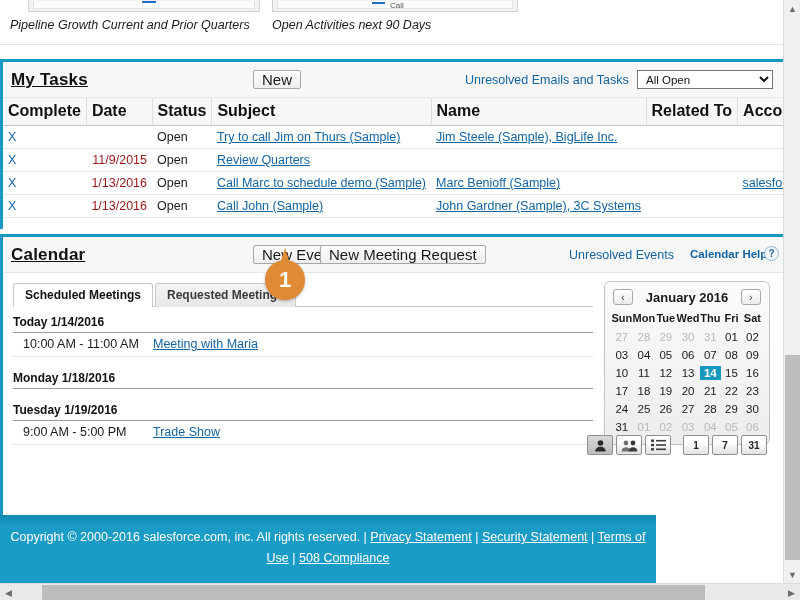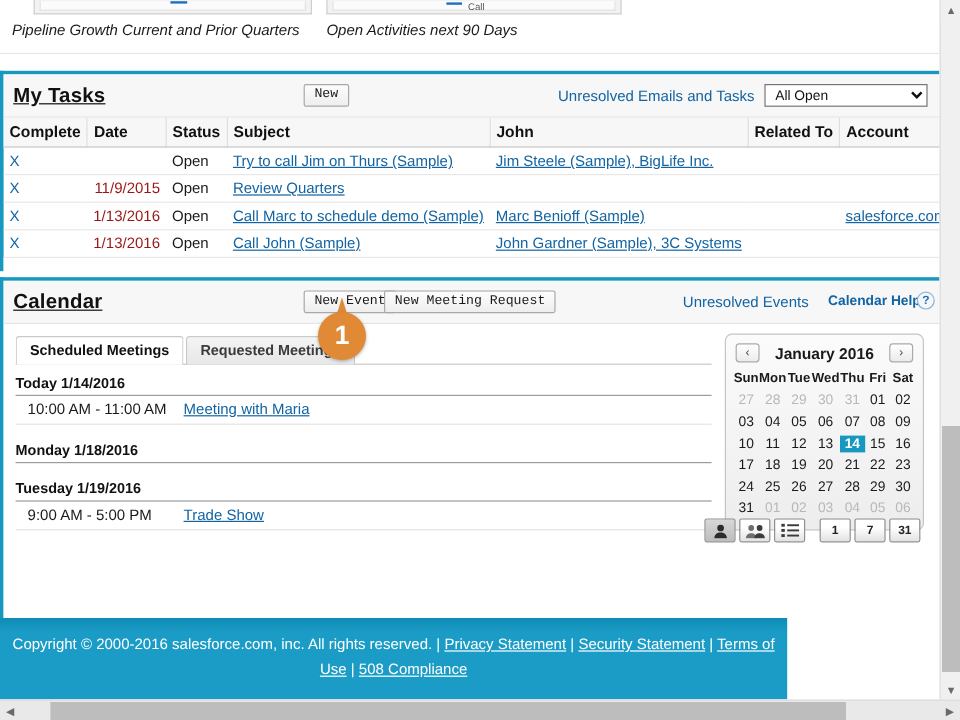--- a/index.html
+++ b/index.html
@@ -88,22 +88,22 @@
   .section-title {
     position: absolute; left: 8px; top: 8px;
     font-size: 17px; font-weight: bold; color: #111;
     letter-spacing: 0.2px;
     text-decoration: underline;
   }
   .hdr-btn {
     position: absolute; top: 8px;
     background: linear-gradient(#fdfdfd, #eeeeee);
     border: 1px solid #a8a8a8; border-radius: 2px;
-    font-size: 11px; color: #1a1a1a; padding: 2px 8px; cursor: pointer;
-    font-family: Liberation Mono, monospace;
+    font-size: 15px; color: #1a1a1a; padding: 2px 8px; cursor: pointer;
+    font-family: Liberation Sans, sans-serif;
     line-height: 13px;
   }
   .hdr-link {
     position: absolute; top: 11px;
     color: #1264a3; text-decoration: none; font-size: 12.5px; cursor: pointer;
     white-space: nowrap;
   }
   .hdr-select {
     position: absolute; top: 8px; right: 10px;
     width: 136px; height: 19px;
@@ -116,21 +116,21 @@
     position: absolute; width: 15px; height: 15px; border-radius: 50%;
     border: 1px solid #8ab4d6; background: #f2f8fc; color: #2a6ea8;
     font-size: 10px; font-weight: bold;
     display: flex; align-items: center; justify-content: center;
     top: 9px; cursor: pointer;
   }
 
   
   table.tasks { width: 100%; border-collapse: collapse; }
   table.tasks th {
-    text-align: left; font-size: 13px; font-weight: bold; color: #111;
+    text-align: left; font-size: 16px; font-weight: bold; color: #111;
     background: #f7f7f7; padding: 4px 5px 5px 5px;
     border-bottom: 1px solid #c8c8c8; border-right: 1px solid #dedede;
     white-space: nowrap;
   }
   table.tasks th:last-child { border-right: none; }
   table.tasks td {
     font-size: 12.5px; padding: 4px 5px; border-bottom: 1px solid #e8e8e8;
     white-space: nowrap; vertical-align: middle;
   }
   td.c-complete { width: 58px; color: #1264a3; font-weight: normal; cursor: pointer; }
@@ -298,21 +298,21 @@
         </select>
       </div>
 
       <table class="tasks">
         <thead>
           <tr>
             <th>Complete</th>
             <th>Date</th>
             <th>Status</th>
             <th>Subject</th>
-            <th>John</th>
+            <th>Name</th>
             <th>Related To</th>
             <th>Account</th>
           </tr>
         </thead>
         <tbody>
           <tr>
             <td class="c-complete">X</td>
             <td class="c-date"></td>
             <td class="c-status">Open</td>
             <td class="c-subject">

